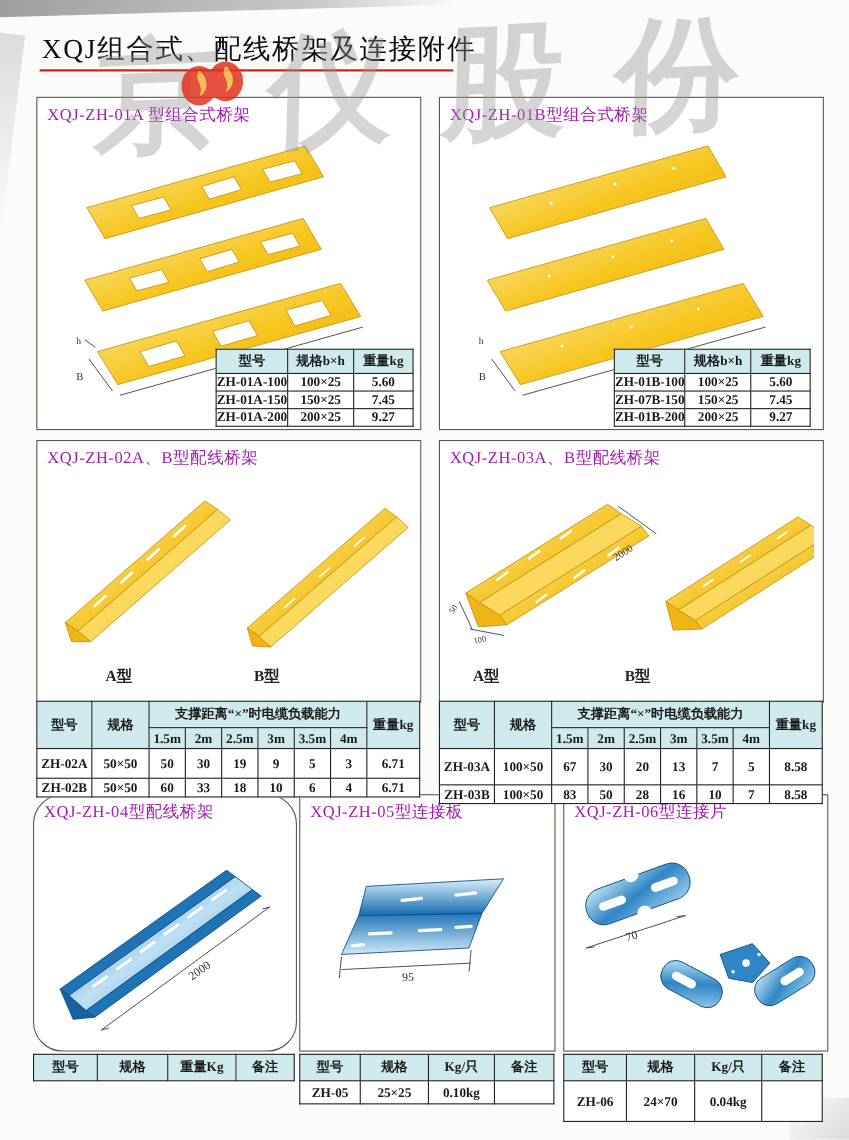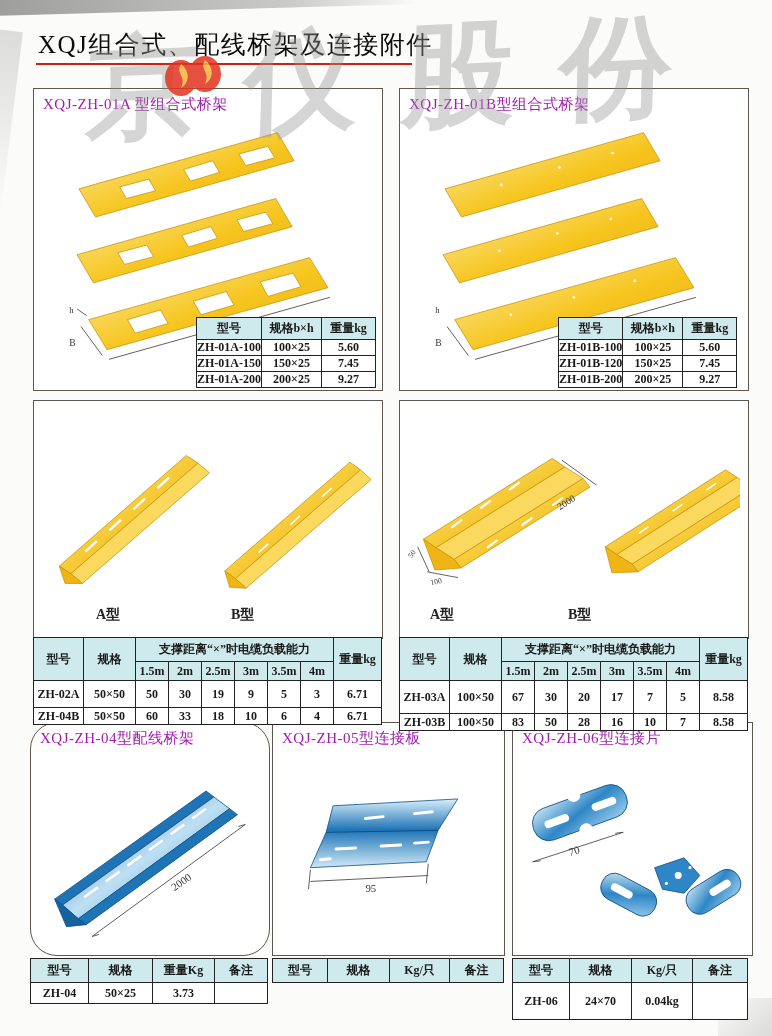--- a/index.html
+++ b/index.html
@@ -175,34 +175,35 @@
       <td class="hd">型号</td>
       <td class="hd">规格b×h</td>
       <td class="hd">重量kg</td>
     </tr>
     <tr style="height:16px">
       <td>ZH-01B-100</td>
       <td>100×25</td>
       <td>5.60</td>
     </tr>
     <tr style="height:16px">
-      <td>ZH-01B-120</td>
+      <td>ZH-07B-150</td>
       <td>150×25</td>
       <td>7.45</td>
     </tr>
     <tr style="height:16px">
       <td>ZH-01B-200</td>
       <td>200×25</td>
       <td>9.27</td>
     </tr>
   </tbody>
     </table>
 </div>
 
 <div class="panel" style="left:33px;top:400px;width:348px;height:237px;">
+  <div class="panel-title">XQJ-ZH-02A、B型配线桥架</div>
   <svg style="left:8px;top:30px;" width="332" height="172" viewBox="0 0 345 178">
     <defs>
       <linearGradient id="yg3" x1="0" y1="0" x2="1" y2="1">
         <stop offset="0" stop-color="#fdeea8"></stop>
           <stop offset="0.6" stop-color="#f5c321"></stop>
           <stop offset="1" stop-color="#edab10"></stop>
       </linearGradient>
     </defs>
 
     <g stroke="#c8930c" stroke-width="0.8">
@@ -264,34 +265,35 @@
     <td>50×50</td>
     <td>50</td>
     <td>30</td>
     <td>19</td>
     <td>9</td>
     <td>5</td>
     <td>3</td>
     <td>6.71</td>
   </tr>
   <tr style="height:17px">
-    <td>ZH-04B</td>
+    <td>ZH-02B</td>
     <td>50×50</td>
     <td>60</td>
     <td>33</td>
     <td>18</td>
     <td>10</td>
     <td>6</td>
     <td>4</td>
     <td>6.71</td>
   </tr>
 </tbody>
   </table>
 
 <div class="panel" style="left:399px;top:400px;width:348px;height:237px;">
+  <div class="panel-title">XQJ-ZH-03A、B型配线桥架</div>
   <svg style="left:8px;top:30px;" width="332" height="172" viewBox="0 0 345 178">
     <defs>
       <linearGradient id="yg4" x1="0" y1="0" x2="1" y2="1">
         <stop offset="0" stop-color="#fdeea8"></stop>
           <stop offset="0.6" stop-color="#f5c321"></stop>
           <stop offset="1" stop-color="#edab10"></stop>
       </linearGradient>
     </defs>
 
     <g stroke="#c8930c" stroke-width="0.8">
@@ -359,21 +361,21 @@
     <td class="hd">3m</td>
     <td class="hd">3.5m</td>
     <td class="hd">4m</td>
   </tr>
   <tr style="height:33px">
     <td>ZH-03A</td>
     <td>100×50</td>
     <td>67</td>
     <td>30</td>
     <td>20</td>
-    <td>17</td>
+    <td>13</td>
     <td>7</td>
     <td>5</td>
     <td>8.58</td>
   </tr>
   <tr style="height:17px">
     <td>ZH-03B</td>
     <td>100×50</td>
     <td>83</td>
     <td>50</td>
     <td>28</td>
@@ -423,26 +425,20 @@
       <col style="width:62px">
       <col style="width:53px">
     </colgroup>
   <tbody>
       <tr style="height:24px">
     <td class="hd">型号</td>
     <td class="hd">规格</td>
     <td class="hd">重量Kg</td>
     <td class="hd">备注</td>
   </tr>
-  <tr style="height:21px">
-    <td>ZH-04</td>
-    <td>50×25</td>
-    <td>3.73</td>
-    <td></td>
-  </tr>
 </tbody>
   </table>
 
 <div class="panel" style="left:272px;top:722px;width:231px;height:232px;">
   <div class="panel-title">XQJ-ZH-05型连接板</div>
   <svg style="left:6px;top:28px;" width="220" height="198" viewBox="0 0 224 200">
     <defs>
       <linearGradient id="bg2" x1="0" y1="0" x2="0" y2="1">
         <stop offset="0" stop-color="#d9effa"></stop>
           <stop offset="0.45" stop-color="#1f74b6"></stop>
@@ -476,20 +472,26 @@
       <col style="width:60px">
       <col style="width:54px">
     </colgroup>
   <tbody>
       <tr style="height:24px">
     <td class="hd">型号</td>
     <td class="hd">规格</td>
     <td class="hd">Kg/只</td>
     <td class="hd">备注</td>
   </tr>
+  <tr style="height:21px">
+    <td>ZH-05</td>
+    <td>25×25</td>
+    <td>0.10kg</td>
+    <td></td>
+  </tr>
 </tbody>
   </table>
 
 <div class="panel" style="left:512px;top:722px;width:239px;height:232px;">
   <div class="panel-title">XQJ-ZH-06型连接片</div>
   <svg style="left:6px;top:28px;" width="228" height="198" viewBox="0 0 232 200">
     <defs>
       <linearGradient id="bg3" x1="0" y1="0" x2="1" y2="1">
         <stop offset="0" stop-color="#cfe9f6"></stop>
           <stop offset="0.5" stop-color="#2e86c6"></stop>

